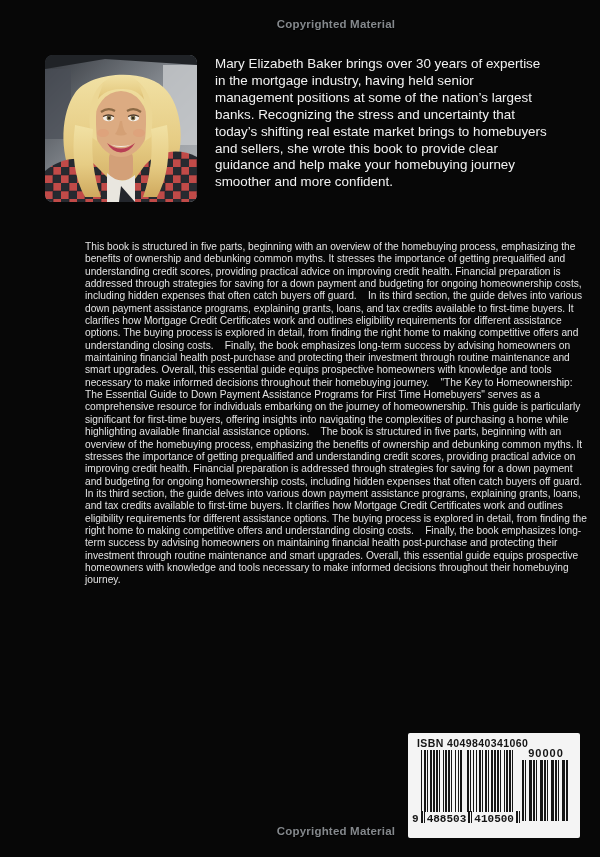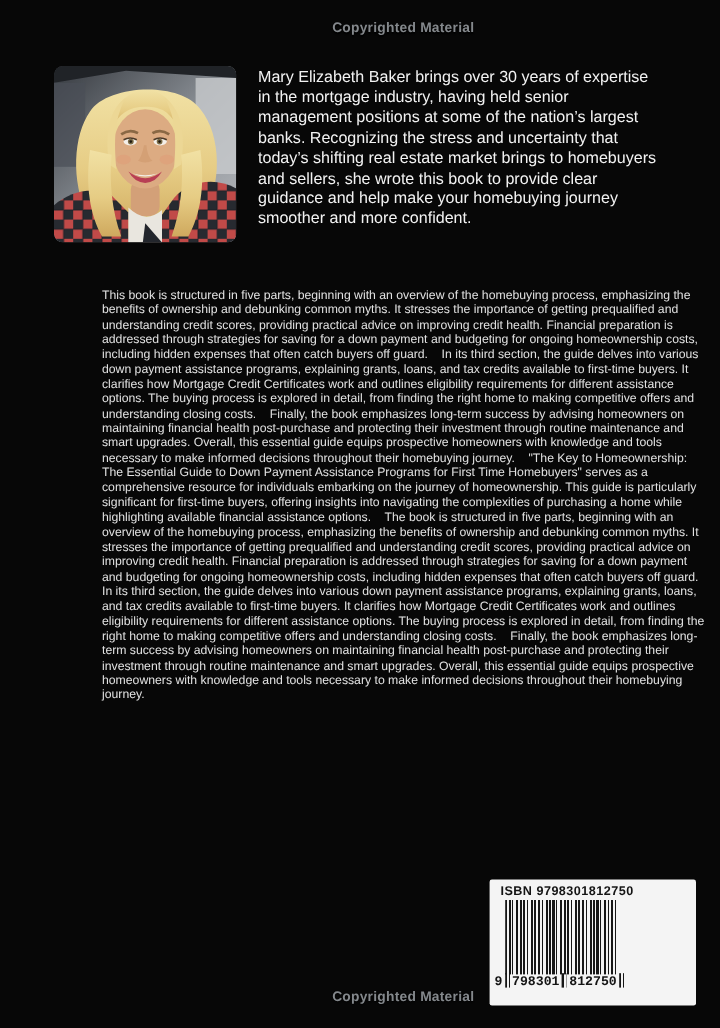--- a/index.html
+++ b/index.html
@@ -151,27 +151,31 @@
         </g>
       </g>
     </svg>
   </div>
 
   <div class="author-bio">Mary Elizabeth Baker brings over 30 years of expertise in the mortgage industry, having held senior management positions at some of the nation’s largest banks. Recognizing the stress and uncertainty that today’s shifting real estate market brings to homebuyers and sellers, she wrote this book to provide clear guidance and help make your homebuying journey smoother and more confident.</div>
 
   <div class="description">This book is structured in five parts, beginning with an overview of the homebuying process, emphasizing the benefits of ownership and debunking common myths. It stresses the importance of getting prequalified and understanding credit scores, providing practical advice on improving credit health. Financial preparation is addressed through strategies for saving for a down payment and budgeting for ongoing homeownership costs, including hidden expenses that often catch buyers off guard.    In its third section, the guide delves into various down payment assistance programs, explaining grants, loans, and tax credits available to first-time buyers. It clarifies how Mortgage Credit Certificates work and outlines eligibility requirements for different assistance options. The buying process is explored in detail, from finding the right home to making competitive offers and understanding closing costs.    Finally, the book emphasizes long-term success by advising homeowners on maintaining financial health post-purchase and protecting their investment through routine maintenance and smart upgrades. Overall, this essential guide equips prospective homeowners with knowledge and tools necessary to make informed decisions throughout their homebuying journey.    "The Key to Homeownership: The Essential Guide to Down Payment Assistance Programs for First Time Homebuyers" serves as a comprehensive resource for individuals embarking on the journey of homeownership. This guide is particularly significant for first-time buyers, offering insights into navigating the complexities of purchasing a home while highlighting available financial assistance options.    The book is structured in five parts, beginning with an overview of the homebuying process, emphasizing the benefits of ownership and debunking common myths. It stresses the importance of getting prequalified and understanding credit scores, providing practical advice on improving credit health. Financial preparation is addressed through strategies for saving for a down payment and budgeting for ongoing homeownership costs, including hidden expenses that often catch buyers off guard.    In its third section, the guide delves into various down payment assistance programs, explaining grants, loans, and tax credits available to first-time buyers. It clarifies how Mortgage Credit Certificates work and outlines eligibility requirements for different assistance options. The buying process is explored in detail, from finding the right home to making competitive offers and understanding closing costs.    Finally, the book emphasizes long-term success by advising homeowners on maintaining financial health post-purchase and protecting their investment through routine maintenance and smart upgrades. Overall, this essential guide equips prospective homeowners with knowledge and tools necessary to make informed decisions throughout their homebuying journey.</div>
 
   <div class="barcode-box">
-    <div class="isbn-label">ISBN 9798301812750</div>
+    <div class="isbn-label">ISBN 4049840341060</div>
     <div class="barcode-main"></div>
     <div class="digits-row">
       <span class="num">9</span>
       <span class="guard-bar"></span>
-      <span class="num">798301</span>
+      <span class="num">488503</span>
       <span class="guard-bar"></span>
-      <span class="num">812750</span>
+      <span class="num">410500</span>
       <span class="guard-bar"></span>
+    </div>
+    <div class="supplement">
+      <div class="price-code">90000</div>
+      <div class="barcode-supp"></div>
     </div>
   </div>
 
   <div class="watermark bottom">Copyrighted Material</div>
 
 </div>
 
 </body></html>

